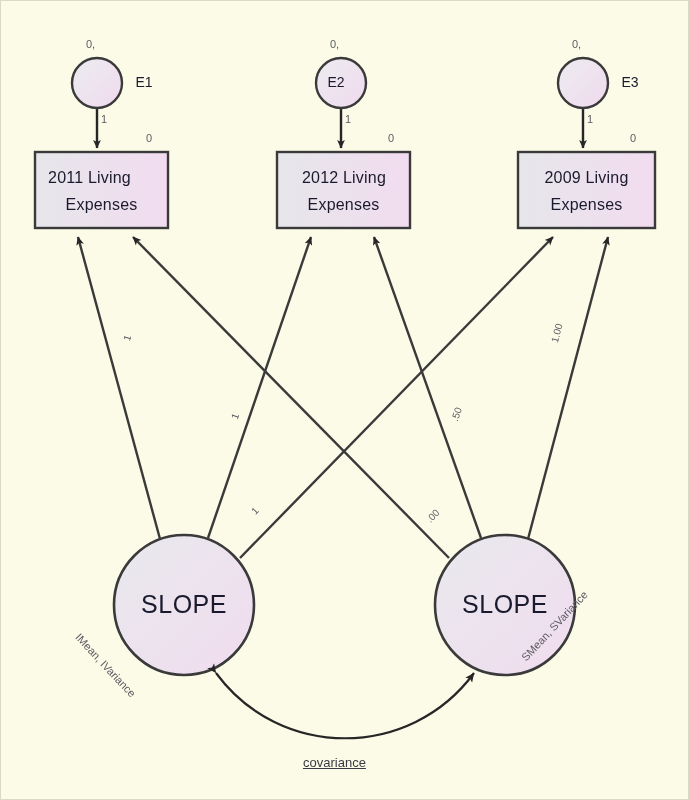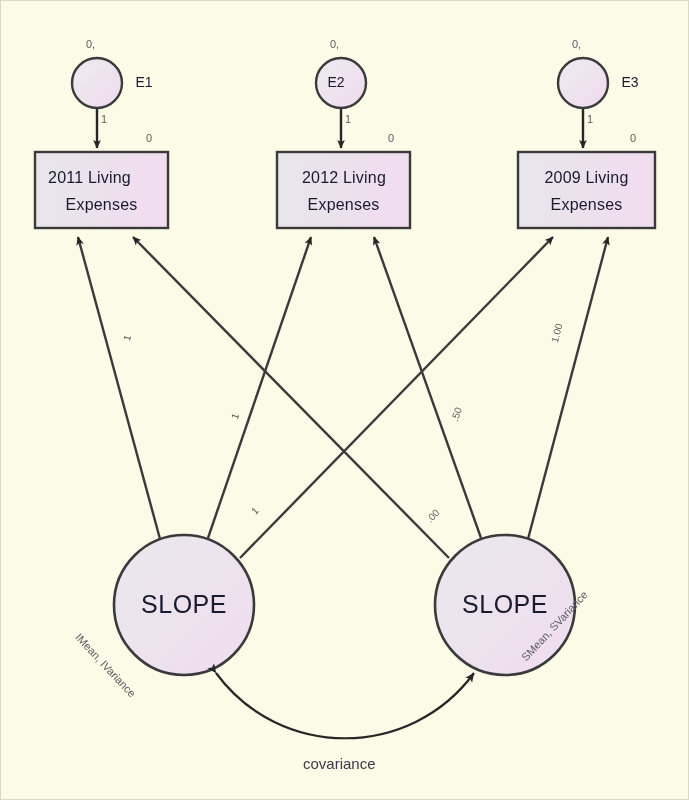--- a/index.html
+++ b/index.html
@@ -58,25 +58,26 @@
     pointer-events: none;
   }
   .param-small {
     font-size: 10px;
   }
   .param-rot {
     transform-origin: left top;
   }
   .cov-text {
     position: absolute;
-    font-size: 15px;
+    font-size: 13px;
     color: #3a3a45;
     font-family: "Liberation Sans", sans-serif;
     white-space: nowrap;
     pointer-events: none;
+    text-decoration: underline;
   }
 </style>
 </head>
 <body>
 
 <div id="canvas">
 
   <svg class="layer" viewBox="0 0 689 800" xmlns="http://www.w3.org/2000/svg">
     <defs>
       <linearGradient id="gradBox" x1="0" y1="0" x2="1" y2="0">

